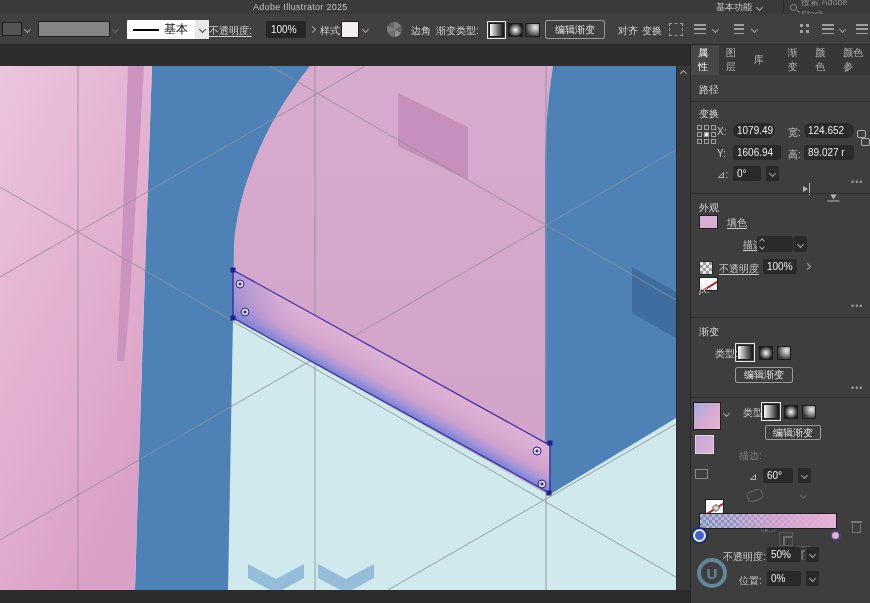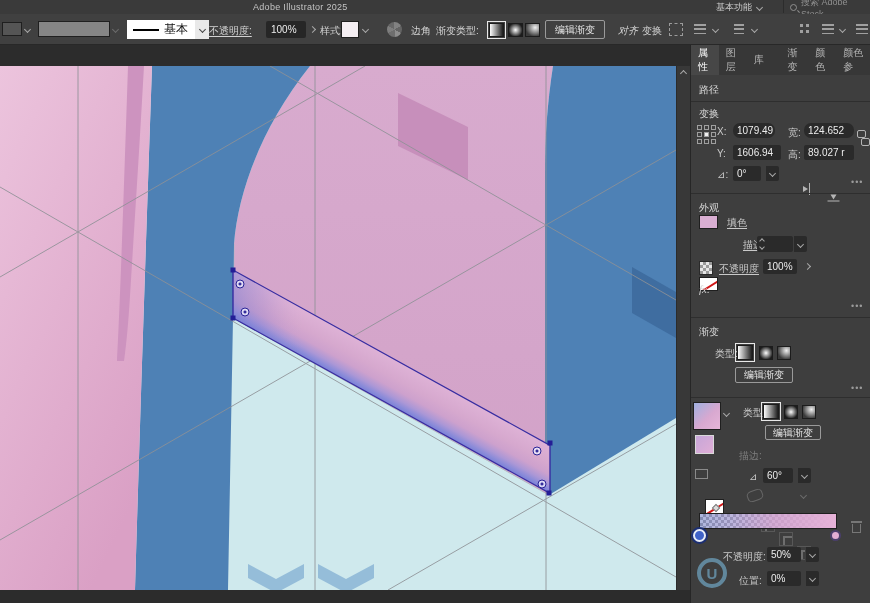--- a/index.html
+++ b/index.html
@@ -172,21 +172,21 @@
     <span class="abs lab" style="left:411px;top:10px;">边角</span>
     <span class="abs lab" style="left:436px;top:10px;">渐变类型:</span>
     <div class="abs gradbtn linear sel" style="left:489px;top:9px;"></div>
     <div class="abs gradbtn radial" style="left:508px;top:9px;"></div>
     <div class="abs gradbtn free" style="left:525px;top:9px;"></div>
 
     <div class="abs ghostbtn" style="left:545px;top:6px;width:60px;height:19px;">
         <span>编辑渐变</span>
       </div>
 
-    <span class="abs lab" style="left:618px;top:10px;font-style:italic;">对齐</span>
+    <span class="abs lab" style="left:618px;top:10px;">对齐</span>
     <span class="abs lab" style="left:642px;top:10px;">变换</span>
 
     <div class="abs icon-bbox" style="left:669px;top:9px;"></div>
     <div class="abs icon-lines" style="left:694px;top:10px;">
         <i></i>
         <i></i>
         <i></i>
       </div>
     <span class="abs chev" style="left:713px;top:13px;"></span>
     <div class="abs icon-lines" style="left:734px;top:10px;width:10px;">

